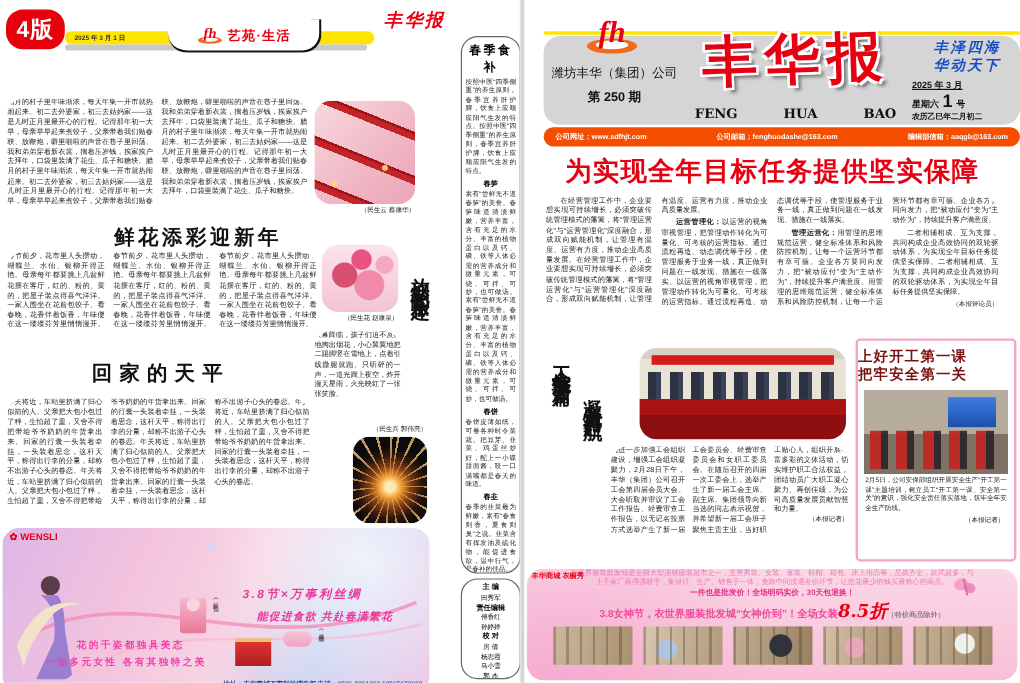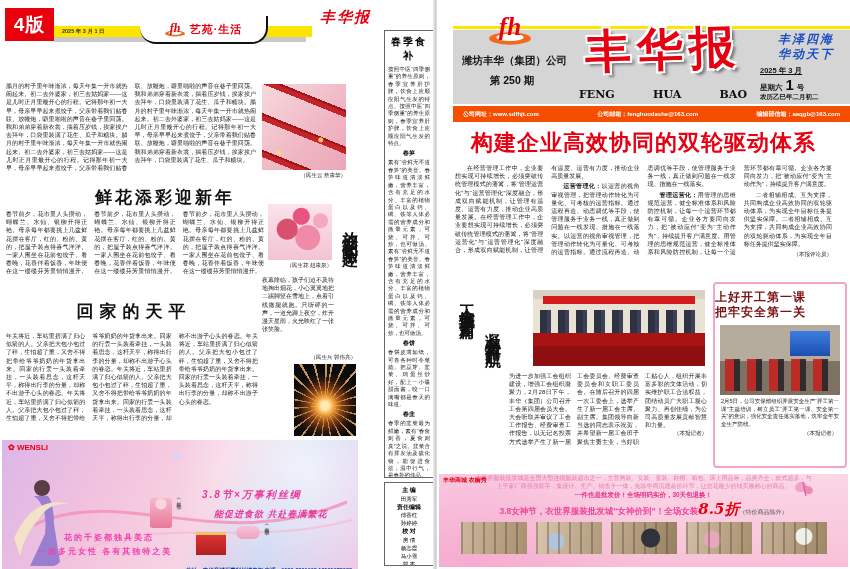--- a/index.html
+++ b/index.html
@@ -1,17 +1,17 @@
 <!DOCTYPE html>
 <html><head>
 <meta charset="utf-8">
 <style>
   html,body{margin:0;padding:0;}
   body{width:850px;height:569px;position:relative;background:#fff;font-family:"Liberation Sans",sans-serif;overflow:hidden;}
-  .abs{position:absolute;}
+  .abs{position:absolute;border-radius:14px;}
   .page{position:absolute;top:0;height:569px;background:#fff;}
   #lp{left:0;width:435px;}
   #rp{left:437px;width:413px;}
   .gutter{position:absolute;left:433px;top:0;width:5px;height:569px;background:linear-gradient(90deg,#eee,#cfcfcf,#eee);}
   .tiny{font-size:6px;line-height:8.2px;text-align:justify;color:#222;overflow:hidden;}
   .byline{font-size:5.5px;color:#222;text-align:right;}
   .serif{font-family:"DejaVu Serif","Liberation Serif",serif;}
   
   .lp-badge{left:5px;top:8px;width:49px;height:33px;background:#e8000d;color:#fff;font-weight:bold;font-size:19px;display:flex;align-items:center;justify-content:center;letter-spacing:1px;}
   .lp-yellow{left:54px;top:26px;width:258px;height:11px;background:#ffe400;display:flex;align-items:center;}
@@ -69,21 +69,21 @@
   .lad .s4{position:absolute;left:36px;top:106px;font-size:8px;font-weight:bold;color:#f23fae;letter-spacing:2px;}
   .lad .gift1{position:absolute;left:148px;top:58px;width:22px;height:30px;border-radius:3px;background:radial-gradient(circle at 50% 20%,#f9d3e0 0 5px,transparent 6px),linear-gradient(#f6b8cc,#e87898);}
   .lad .gift2{position:absolute;left:194px;top:92px;width:30px;height:20px;background:linear-gradient(#d33,#b02020);border-top:3px solid #e9c46a;}
   .lad .mask{position:absolute;left:234px;top:86px;width:24px;height:13px;border-radius:8px;background:linear-gradient(#f6c3d6,#eda3c0);}
   .lad .vlab{position:absolute;writing-mode:vertical-rl;font-size:5px;color:#555;letter-spacing:1px;}
   .lad .addr{position:absolute;right:6px;bottom:3px;font-size:5.5px;font-weight:bold;color:#15308a;}
   
   .rp-yellowline{left:16px;top:26px;width:397px;height:3px;background:#ffe400;}
   .rp-band{left:16px;top:30px;width:397px;height:74px;background:#d5d5d5;}
   .rp-logo{position:absolute;left:34px;top:-18px;width:46px;height:34px;}
-  .rp-company{position:absolute;left:4px;top:24px;width:110px;text-align:right;font-size:10.5px;font-weight:bold;color:#111;}
+  .rp-company{position:absolute;left:4px;top:24px;width:110px;text-align:center;font-size:10.5px;font-weight:normal;color:#111;}
   .rp-issue{position:absolute;left:4px;top:44px;width:110px;text-align:center;font-size:10.5px;font-weight:bold;color:#111;}
   .rp-title{position:absolute;left:112px;top:-10px;width:196px;text-align:center;font-size:46px;line-height:1.3;font-weight:bold;color:#e60012;letter-spacing:6px;transform:rotate(-2deg);
     text-shadow:-2px -2px 0 #fff,2px -2px 0 #fff,-2px 2px 0 #fff,2px 2px 0 #fff,4px 4px 3px rgba(0,0,0,.45);}
   .rp-pinyin{position:absolute;left:112px;top:58px;width:196px;display:flex;justify-content:space-between;padding:0 14px;box-sizing:border-box;font-size:11px;font-weight:bold;color:#111;}
   .rp-slogan{position:absolute;right:2px;top:2px;width:84px;text-align:center;color:#1a4fc4;font-weight:bold;font-style:italic;font-size:12px;line-height:15px;letter-spacing:2px;}
   .rp-dates{position:absolute;right:2px;top:36px;width:88px;color:#111;}
   .rp-dates .d1{font-size:7.5px;font-weight:bold;text-decoration:underline;}
   .rp-dates .d2{display:flex;align-items:baseline;gap:3px;font-size:7.5px;font-weight:bold;}
   .rp-dates .d2 .big{font-size:15px;}
   .rp-dates .d3{font-size:6.5px;font-weight:bold;}
@@ -243,21 +243,21 @@
       </div>
       <div class="d3">农历乙巳年二月初二</div>
     </div>
   </div>
   <div class="abs rp-contact">
     <span>公司网址：www.sdfhjt.com</span>
     <span>公司邮箱：fenghuodashe@163.com</span>
     <span>编辑部信箱：aaqgb@163.com</span>
   </div>
 
-  <div class="abs rp-headline">构建企业高效协同的双轮驱动体系</div>
+  <div class="abs rp-headline">为实现全年目标任务提供坚实保障</div>
   <div class="abs tiny rp-lead">
     <p>在经营管理工作中，企业要想实现可持续增长，必须突破传统管理模式的藩篱，将“管理运营化”与“运营管理化”深度融合，形成双向赋能机制，让管理有温度、运营有力度，推动企业高质量发展。在经营管理工作中，企业要想实现可持续增长，必须突破传统管理模式的藩篱，将“管理运营化”与“运营管理化”深度融合，形成双向赋能机制，让管理有温度、运营有力度，推动企业高质量发展。</p>
     <p><b>运营管理化：</b><span>以运营的视角审视管理，把管理动作转化为可量化、可考核的运营指标。通过流程再造、动态调优等手段，使管理服务于业务一线，真正做到问题在一线发现、措施在一线落实。以运营的视角审视管理，把管理动作转化为可量化、可考核的运营指标。通过流程再造、动态调优等手段，使管理服务于业务一线，真正做到问题在一线发现、措施在一线落实。</span></p>
     <p><b>管理运营化：</b><span>用管理的思维规范运营，健全标准体系和风险防控机制，让每一个运营环节都有章可循。企业各方要同向发力，把“被动应付”变为“主动作为”，持续提升客户满意度。用管理的思维规范运营，健全标准体系和风险防控机制，让每一个运营环节都有章可循。企业各方要同向发力，把“被动应付”变为“主动作为”，持续提升客户满意度。</span></p>
     <p>二者相辅相成、互为支撑，共同构成企业高效协同的双轮驱动体系，为实现全年目标任务提供坚实保障。二者相辅相成、互为支撑，共同构成企业高效协同的双轮驱动体系，为实现全年目标任务提供坚实保障。</p>
     <p class="byline">（本报评论员）</p>
   </div>
 
   <div class="abs vt u-t1 u-vtitle">工会换届谱新篇</div>
   <div class="abs vt u-t2">凝心聚力再起航</div>

